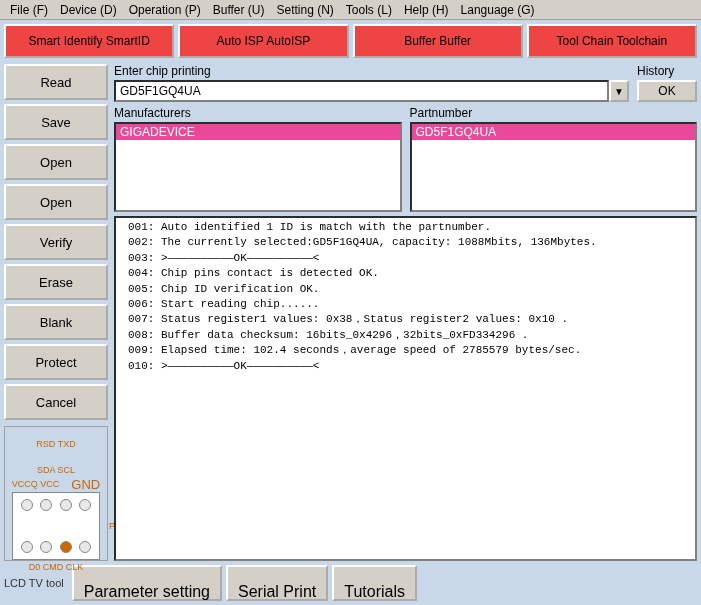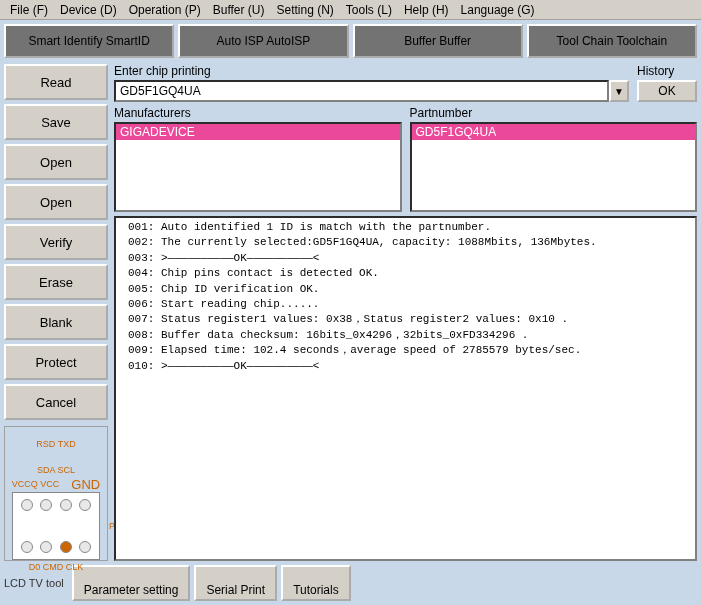--- a/index.html
+++ b/index.html
@@ -31,21 +31,21 @@
       padding: 4px;
     }
     .top-toolbar {
       display: flex;
       gap: 4px;
       margin-bottom: 6px;
     }
     .toolbar-btn {
       flex: 1;
       height: 34px;
-      background: #737373;
+      background: #ef4444;
       border: 2px outset #ffffff;
       cursor: pointer;
       font-size: 12px;
       font-family: 'MS Sans Serif', Arial, sans-serif;
     }
     .middle-section {
       display: flex;
       gap: 6px;
       flex: 1;
     }
@@ -197,21 +197,21 @@
       font-size: 11px;
       color: #333;
       margin-right: 4px;
     }
     .bottom-btn {
       height: 26px;
       padding: 16px 10px;
       background: #d4d0c8;
       border: 2px outset #ffffff;
       cursor: pointer;
-      font-size: 12px;
+      font-size: 16px;
       font-family: 'MS Sans Serif', Arial, sans-serif;
     }
   </style>
 </head>
 <body>
 
 <div class="menu-bar">
   <span>File (F)</span>
   <span>Device (D)</span>
   <span>Operation (P)</span>

